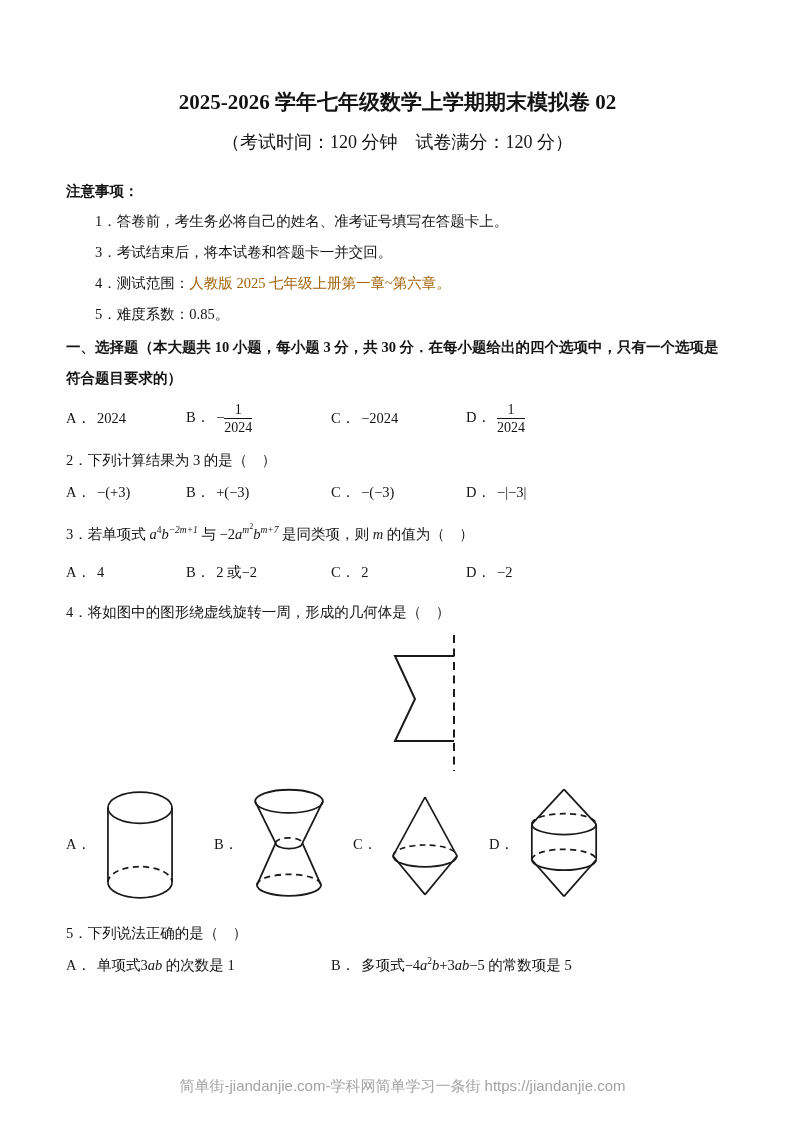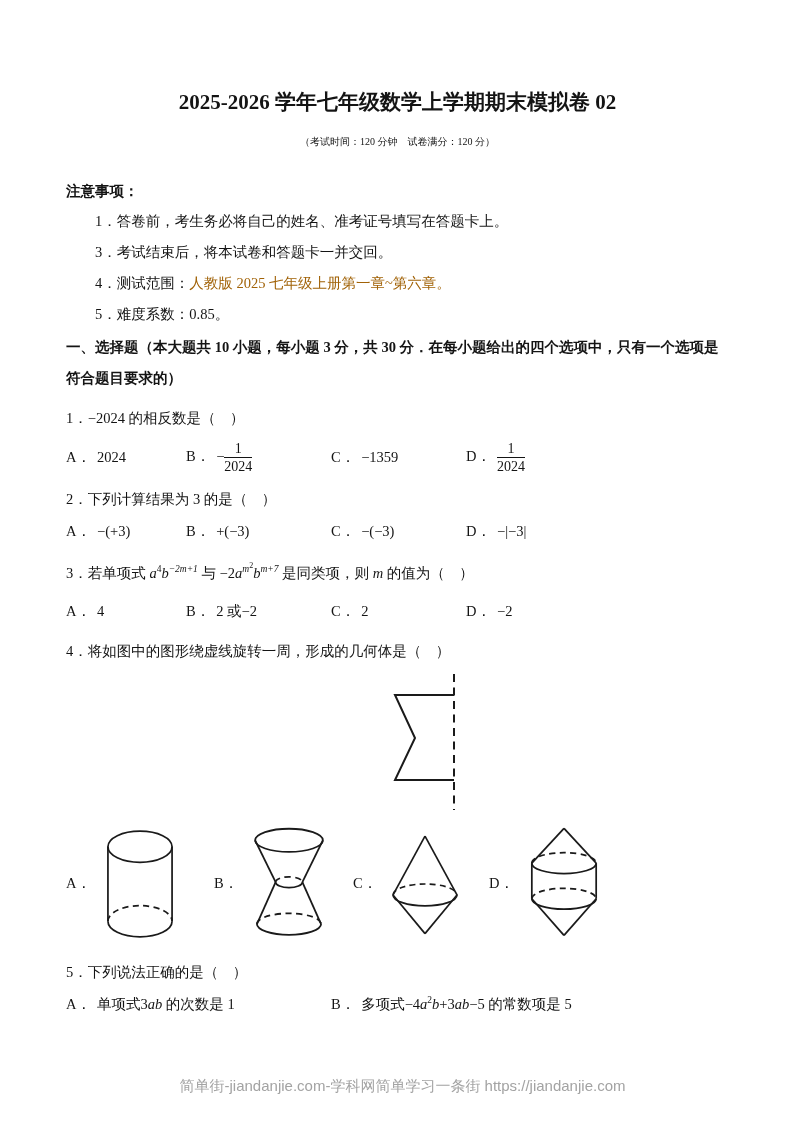--- a/index.html
+++ b/index.html
@@ -12,21 +12,21 @@
     color:#141414;
     overflow:hidden;
   }
   .content { padding:88px 64px 0 66px; }
 
   .title {
     font-size:21px; font-weight:bold; text-align:center;
     line-height:28px; margin:0;
   }
   .subtitle {
-    font-size:10px; text-align:center; margin:16px 0 0 0; line-height:20px;
+    font-size:18px; text-align:center; margin:16px 0 0 0; line-height:20px;
   }
 
   .notice-heading { font-size:14.5px; font-weight:bold; margin:24px 0 0 0; line-height:30px; }
   .notice-item { font-size:14.5px; margin:0; line-height:31px; text-indent:2em; }
   .red { color:#a16207; }
 
   .section-heading { font-size:14.5px; font-weight:bold; margin:2px 0 0 0; line-height:31px; }
 
   .q-stem { font-size:14.5px; margin:9px 0 0 0; line-height:30px; }
   .opts {
@@ -79,25 +79,24 @@
     <p class="subtitle">（考试时间：120 分钟　试卷满分：120 分）</p>
 
     <p class="notice-heading">注意事项：</p>
     <p class="notice-item">1．答卷前，考生务必将自己的姓名、准考证号填写在答题卡上。</p>
     <p class="notice-item">3．考试结束后，将本试卷和答题卡一并交回。</p>
     <p class="notice-item"><span>4．测试范围：</span><span class="red">人教版 2025 七年级上册第一章~第六章。</span></p>
     <p class="notice-item">5．难度系数：0.85。</p>
 
     <p class="section-heading">一、选择题（本大题共 10 小题，每小题 3 分，共 30 分．在每小题给出的四个选项中，只有一个选项是符合题目要求的）</p>
 
-    <p class="q-stem">1．−2024 的相反数是（　）</p>
     <div class="opts">
       <div class="opt"><span class="olabel">A．</span><span>2024</span></div>
       <div class="opt"><span class="olabel">B．</span><span>−</span><span class="frac"><span class="num">1</span><span class="den">2024</span></span></div>
-      <div class="opt"><span class="olabel">C．</span><span>−1359</span></div>
+      <div class="opt"><span class="olabel">C．</span><span>−2024</span></div>
       <div class="opt"><span class="olabel">D．</span><span class="frac"><span class="num">1</span><span class="den">2024</span></span></div>
     </div>
 
     <p class="q-stem">2．下列计算结果为 3 的是（　）</p>
     <div class="opts" style="">
       <div class="opt"><span class="olabel">A．</span><span>−(+3)</span></div>
       <div class="opt"><span class="olabel">B．</span><span>+(−3)</span></div>
       <div class="opt"><span class="olabel">C．</span><span>−(−3)</span></div>
       <div class="opt"><span class="olabel">D．</span><span>−|−3|</span></div>
     </div>

